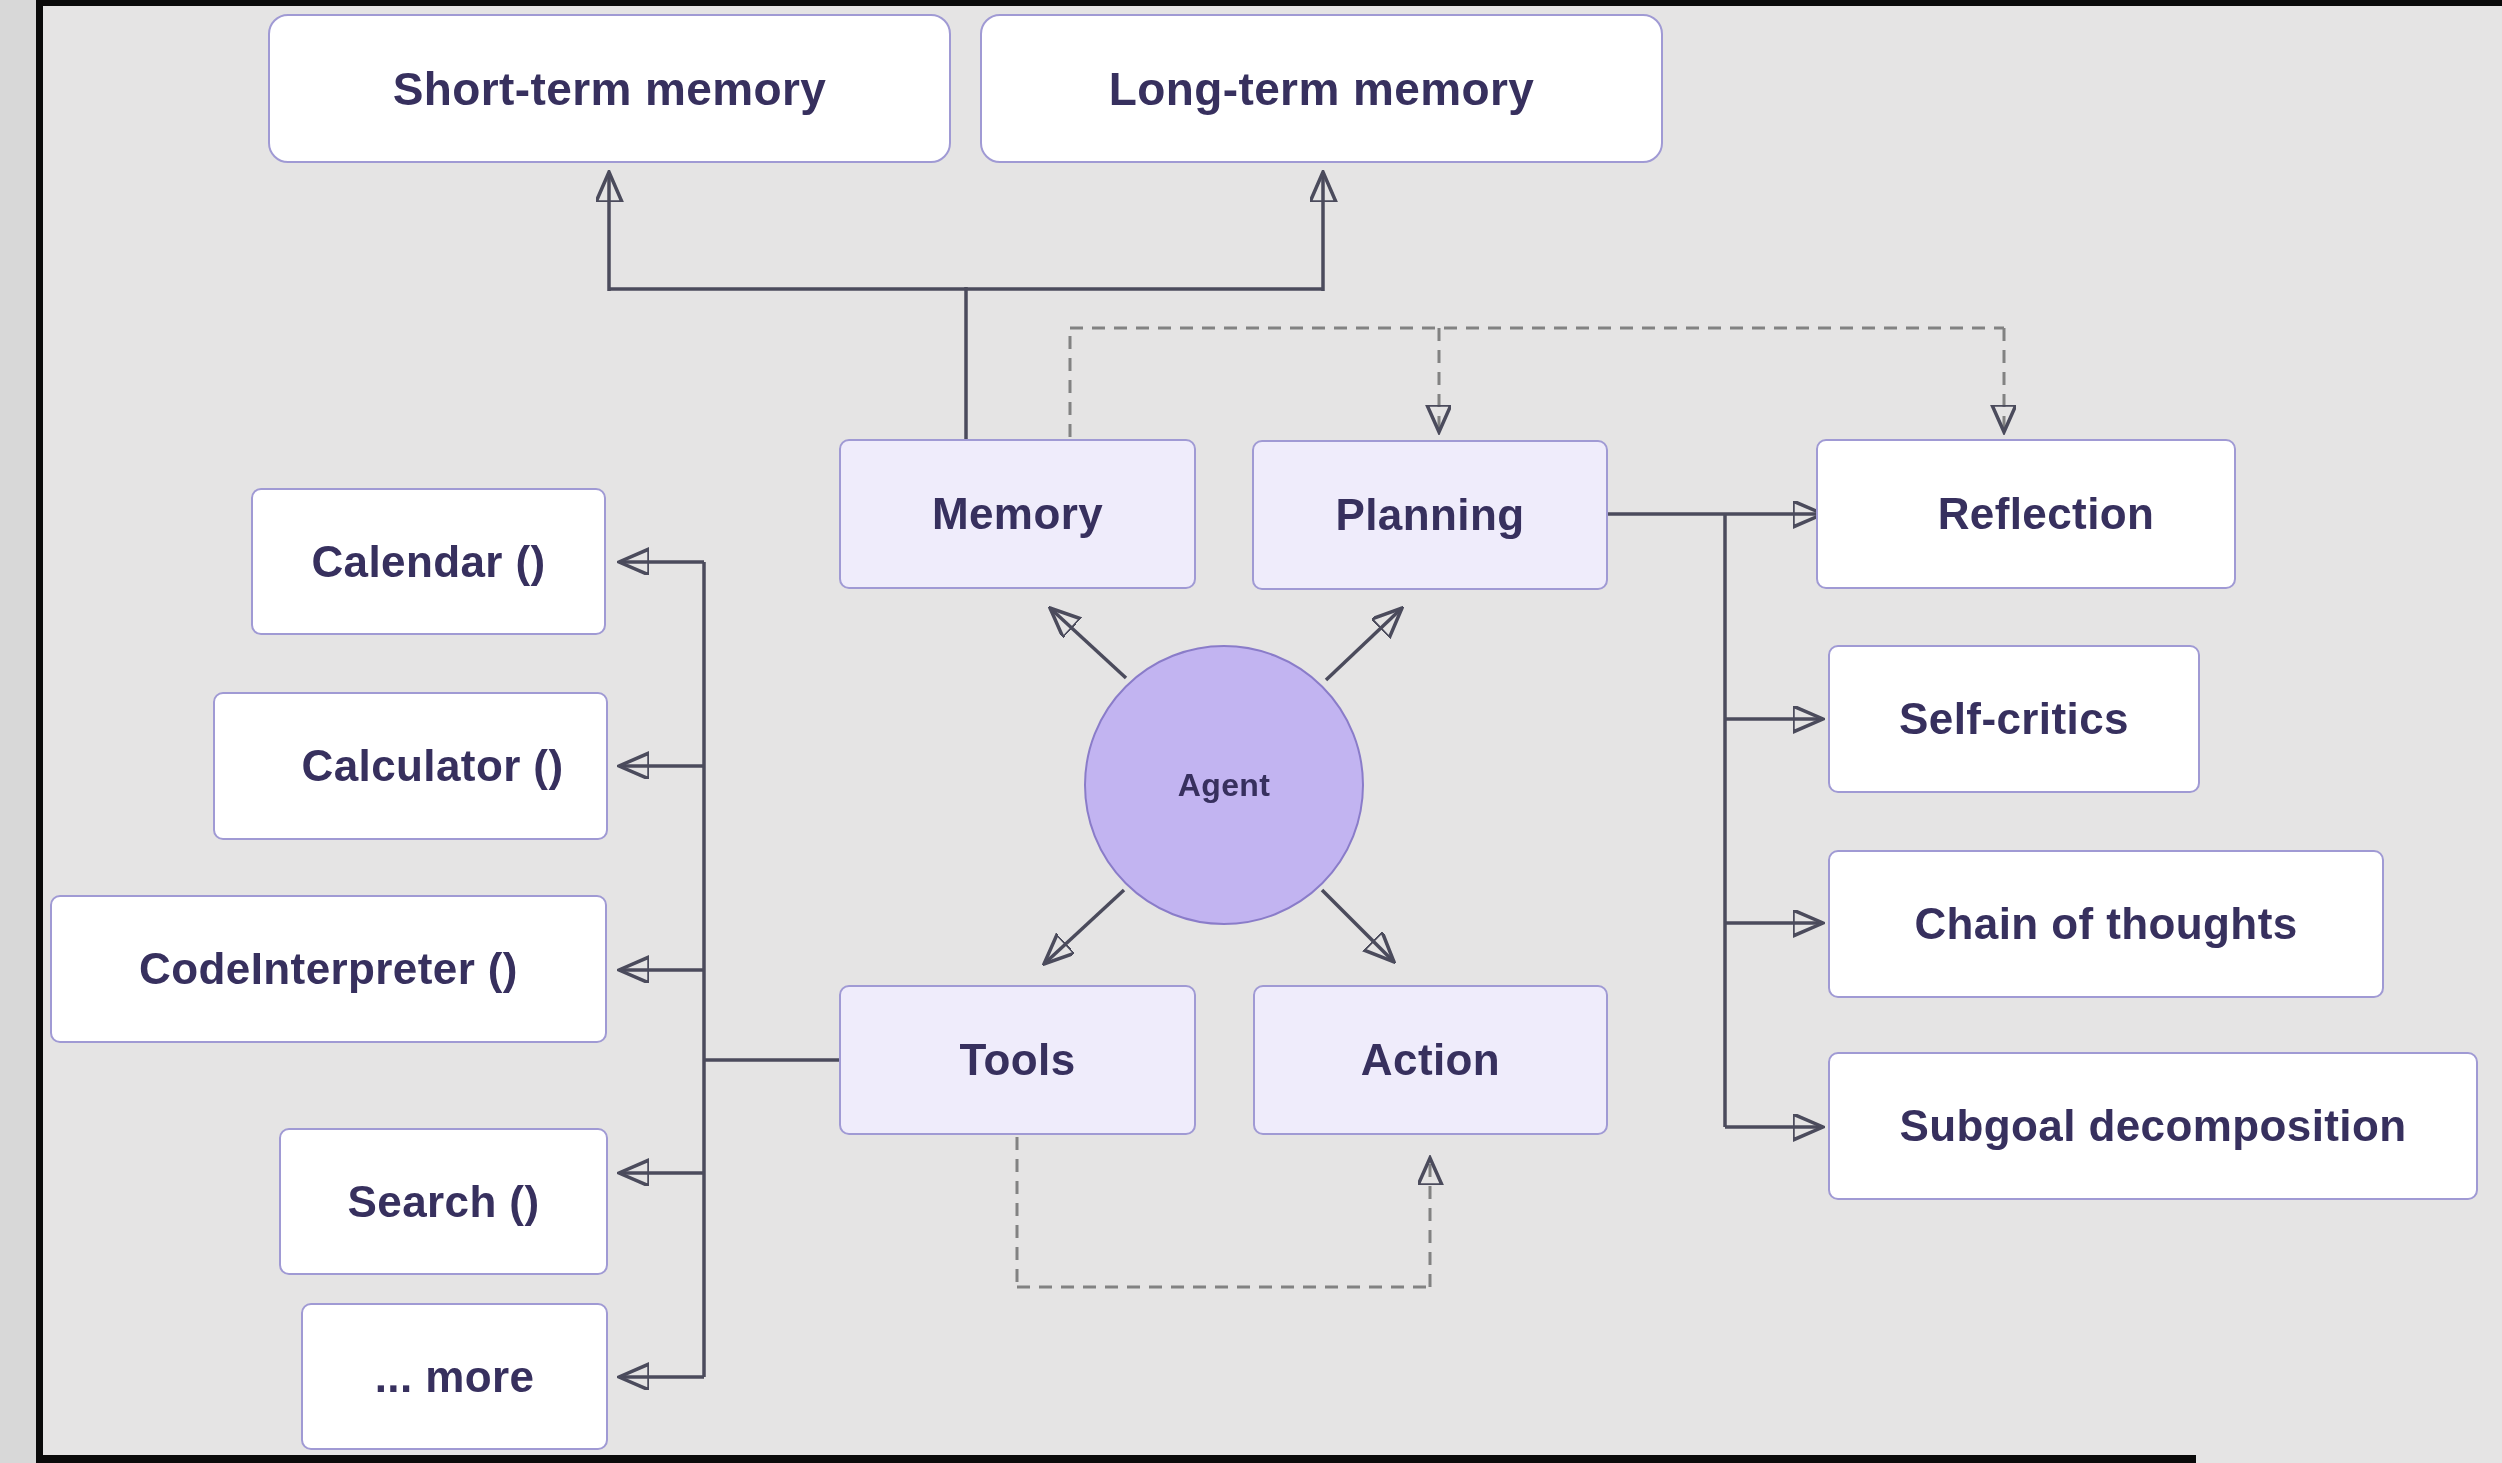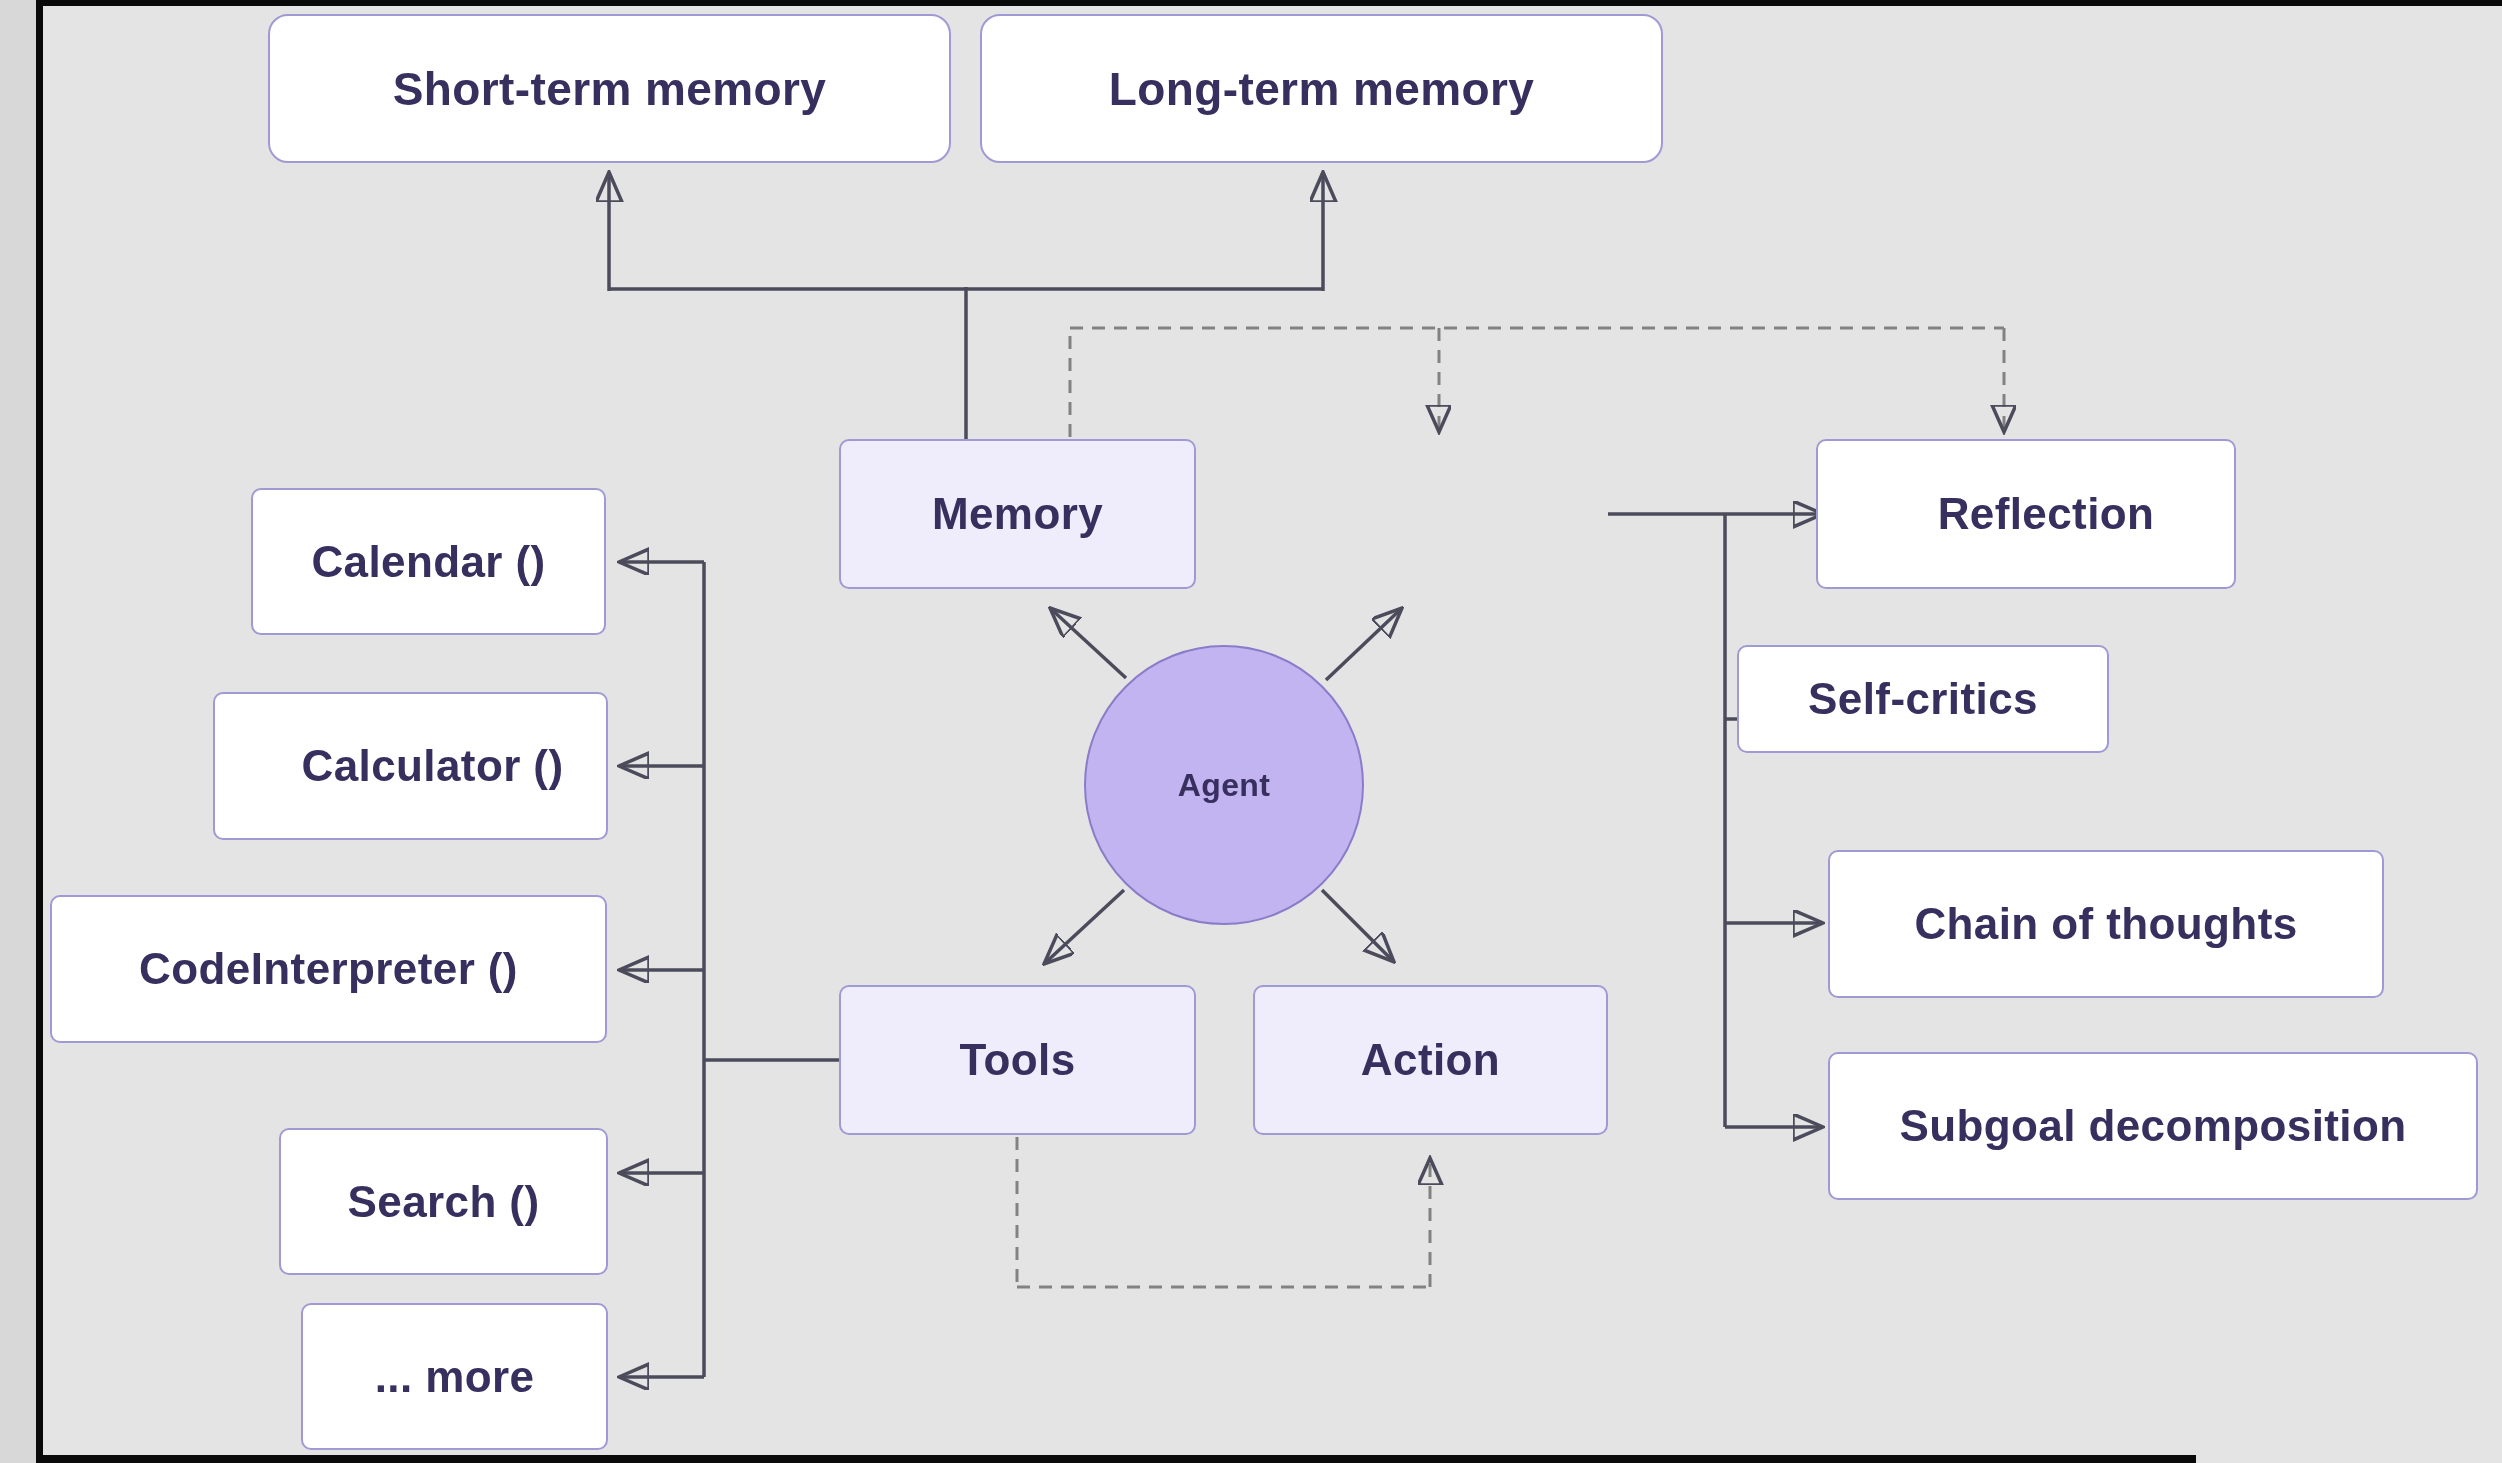--- a/index.html
+++ b/index.html
@@ -32,21 +32,21 @@
   
   .n-stm{left:232px; top:14px; width:683px; height:149px;}
   .n-ltm{left:944px; top:14px; width:683px; height:149px;}
   
   .n-memory{left:803px; top:439px; width:357px; height:150px;}
   .n-planning{left:1216px; top:440px; width:356px; height:150px;}
   .n-tools{left:803px; top:985px; width:357px; height:150px;}
   .n-action{left:1217px; top:985px; width:355px; height:150px;}
   
   .n-reflection{left:1780px; top:439px; width:420px; height:150px;padding-left:40px;}
-  .n-selfcritics{left:1701px; top:645px; width:372px; height:108px;}
+  .n-selfcritics{left:1792px; top:645px; width:372px; height:148px;}
   .n-chain{left:1792px; top:850px; width:556px; height:148px;}
   .n-subgoal{left:1792px; top:1052px; width:650px; height:148px;}
   
   .n-calendar{left:215px; top:488px; width:355px; height:147px;}
   .n-calculator{left:177px; top:692px; width:395px; height:148px;padding-left:44px;}
   .n-codeint{left:14px; top:895px; width:557px; height:148px;}
   .n-search{left:243px; top:1128px; width:329px; height:147px;}
   .n-more{left:265px; top:1303px; width:307px; height:147px;}
   
   .frame{position:absolute; background:var(--frame);}
@@ -115,20 +115,21 @@
       <line class="dash" x1="981" y1="1137" x2="981" y2="1287"></line>
       <line class="dash" x1="981" y1="1287" x2="1394" y2="1287"></line>
       <line class="dash" x1="1394" y1="1287" x2="1394" y2="1158" marker-end="url(#headGray)"></line>
     </g>
   </svg>
 
   <div class="node top n-stm">Short-term memory</div>
   <div class="node top n-ltm">Long-term memory</div>
 
   <div class="node core n-memory">Memory</div>
+  <div class="node core n-planning">Planning</div>
   <div class="node core n-tools">Tools</div>
   <div class="node core n-action">Action</div>
 
   <div class="agent">Agent</div>
 
   <div class="node n-reflection">Reflection</div>
   <div class="node n-selfcritics">Self-critics</div>
   <div class="node n-chain">Chain of thoughts</div>
   <div class="node n-subgoal">Subgoal decomposition</div>
 

